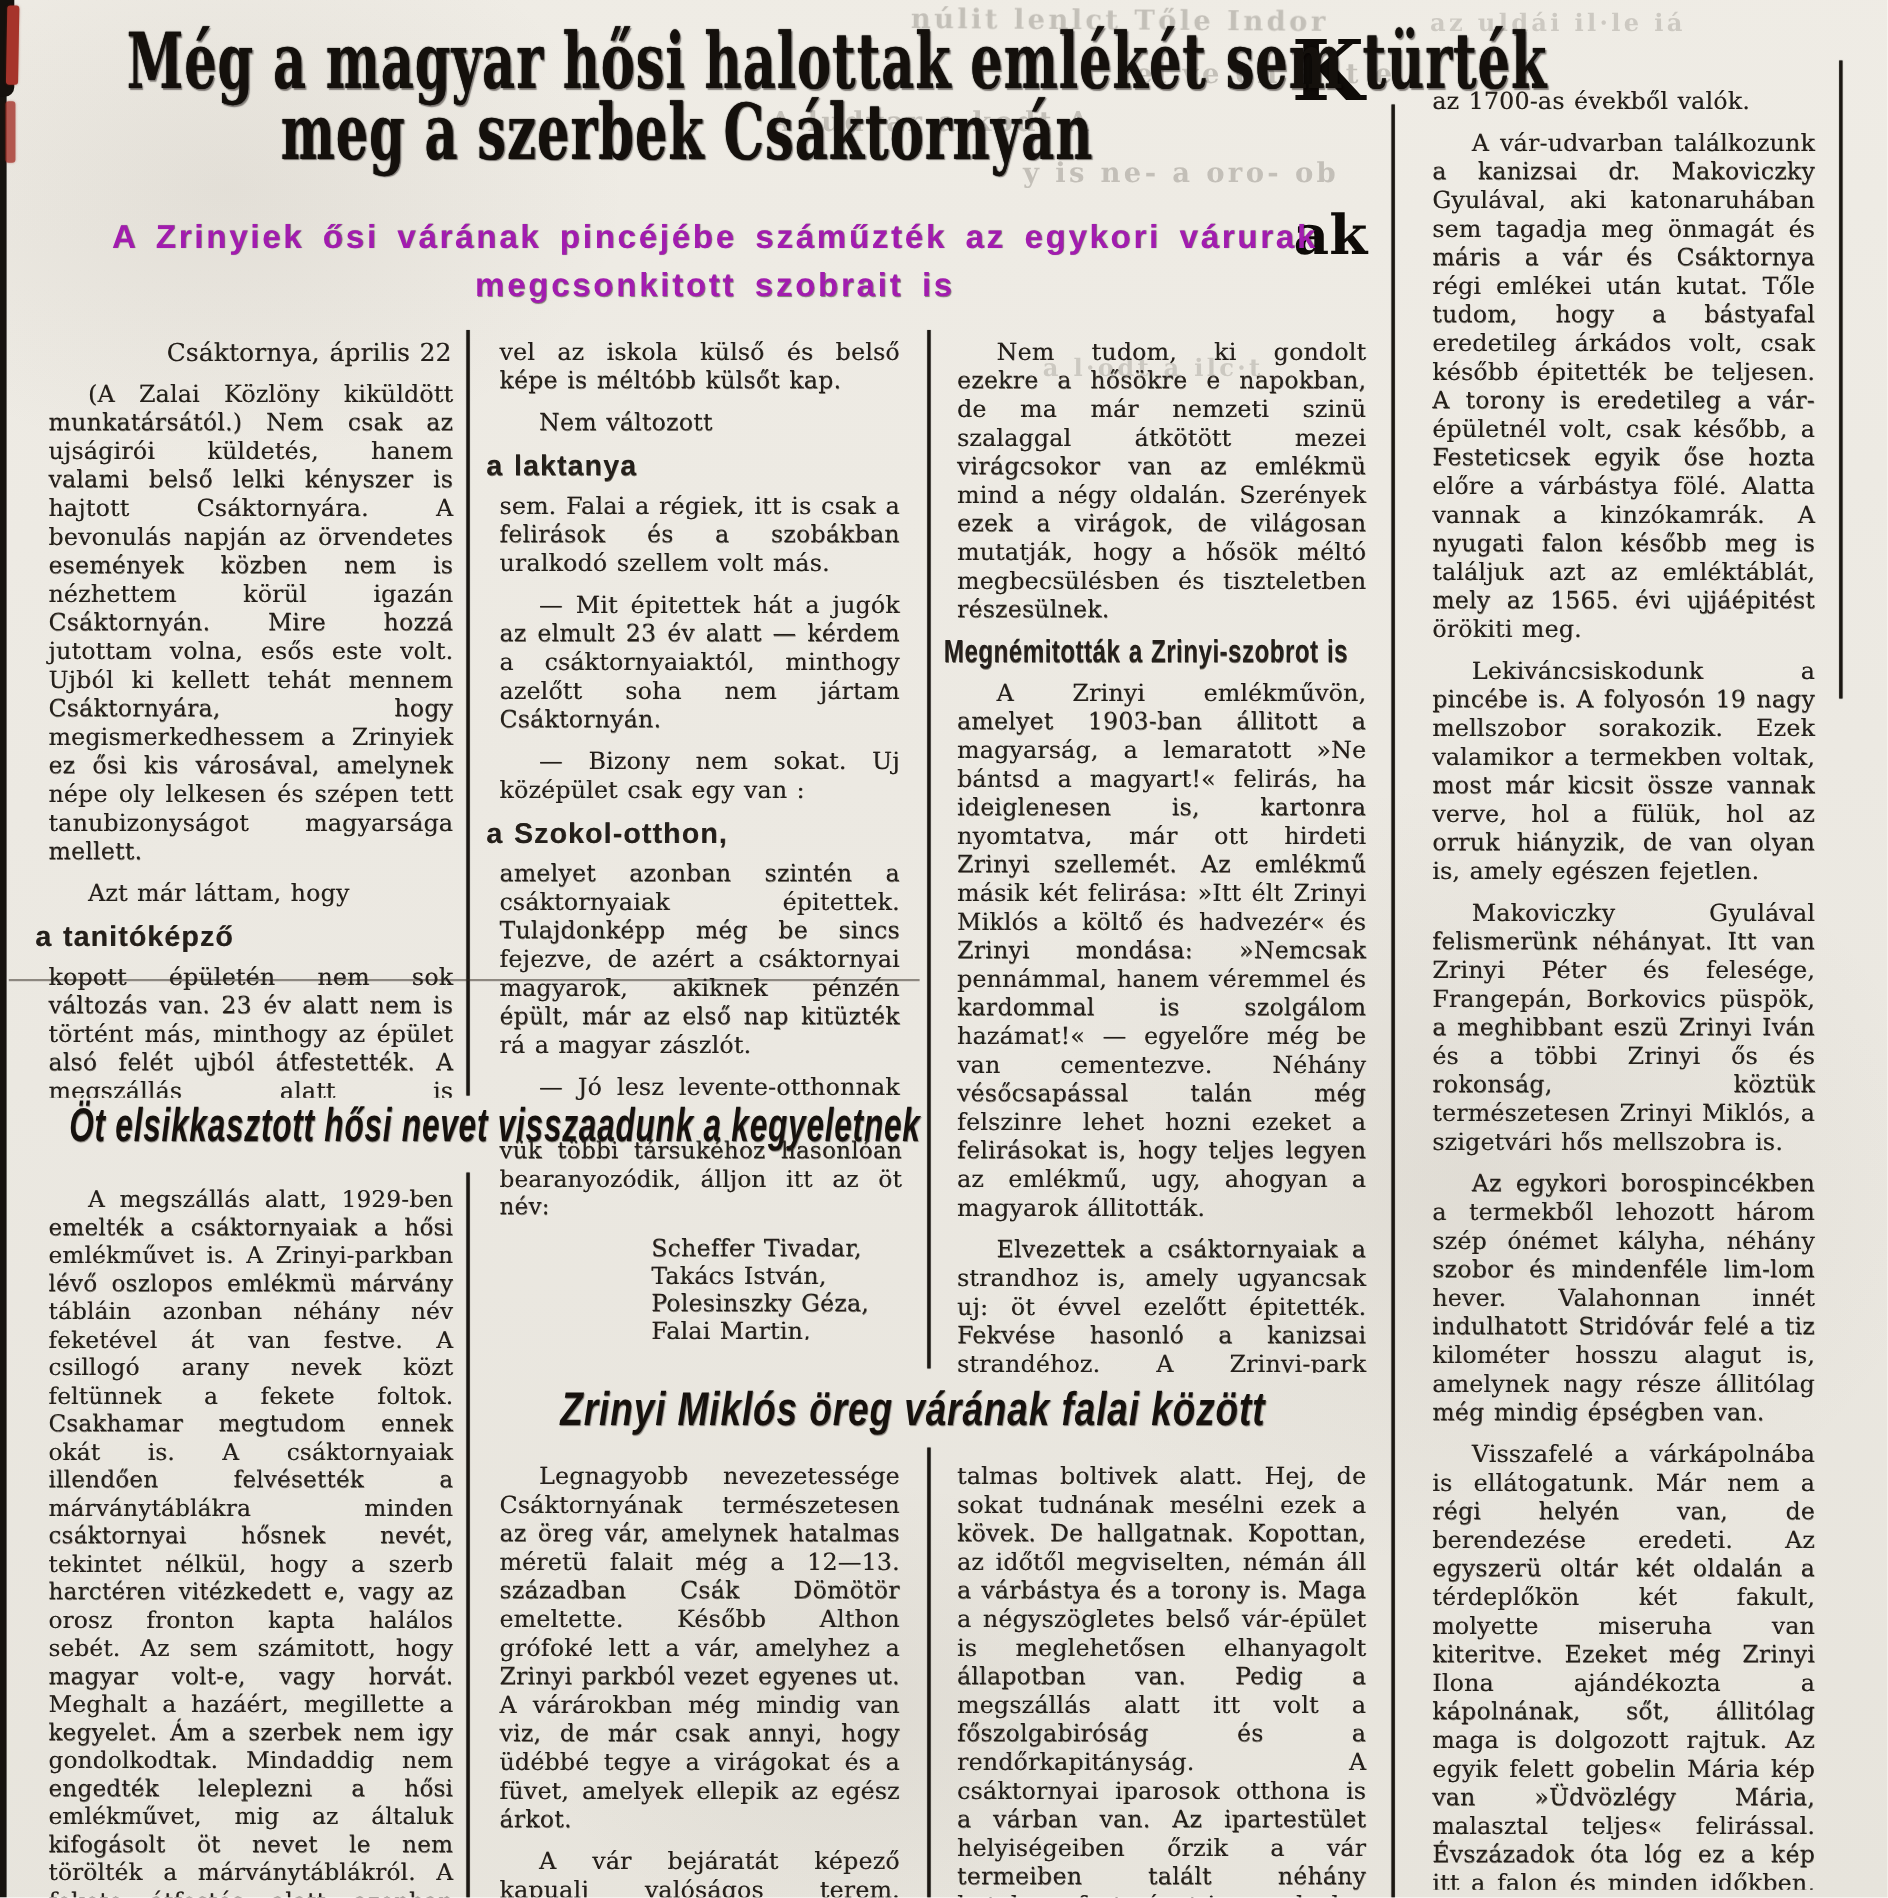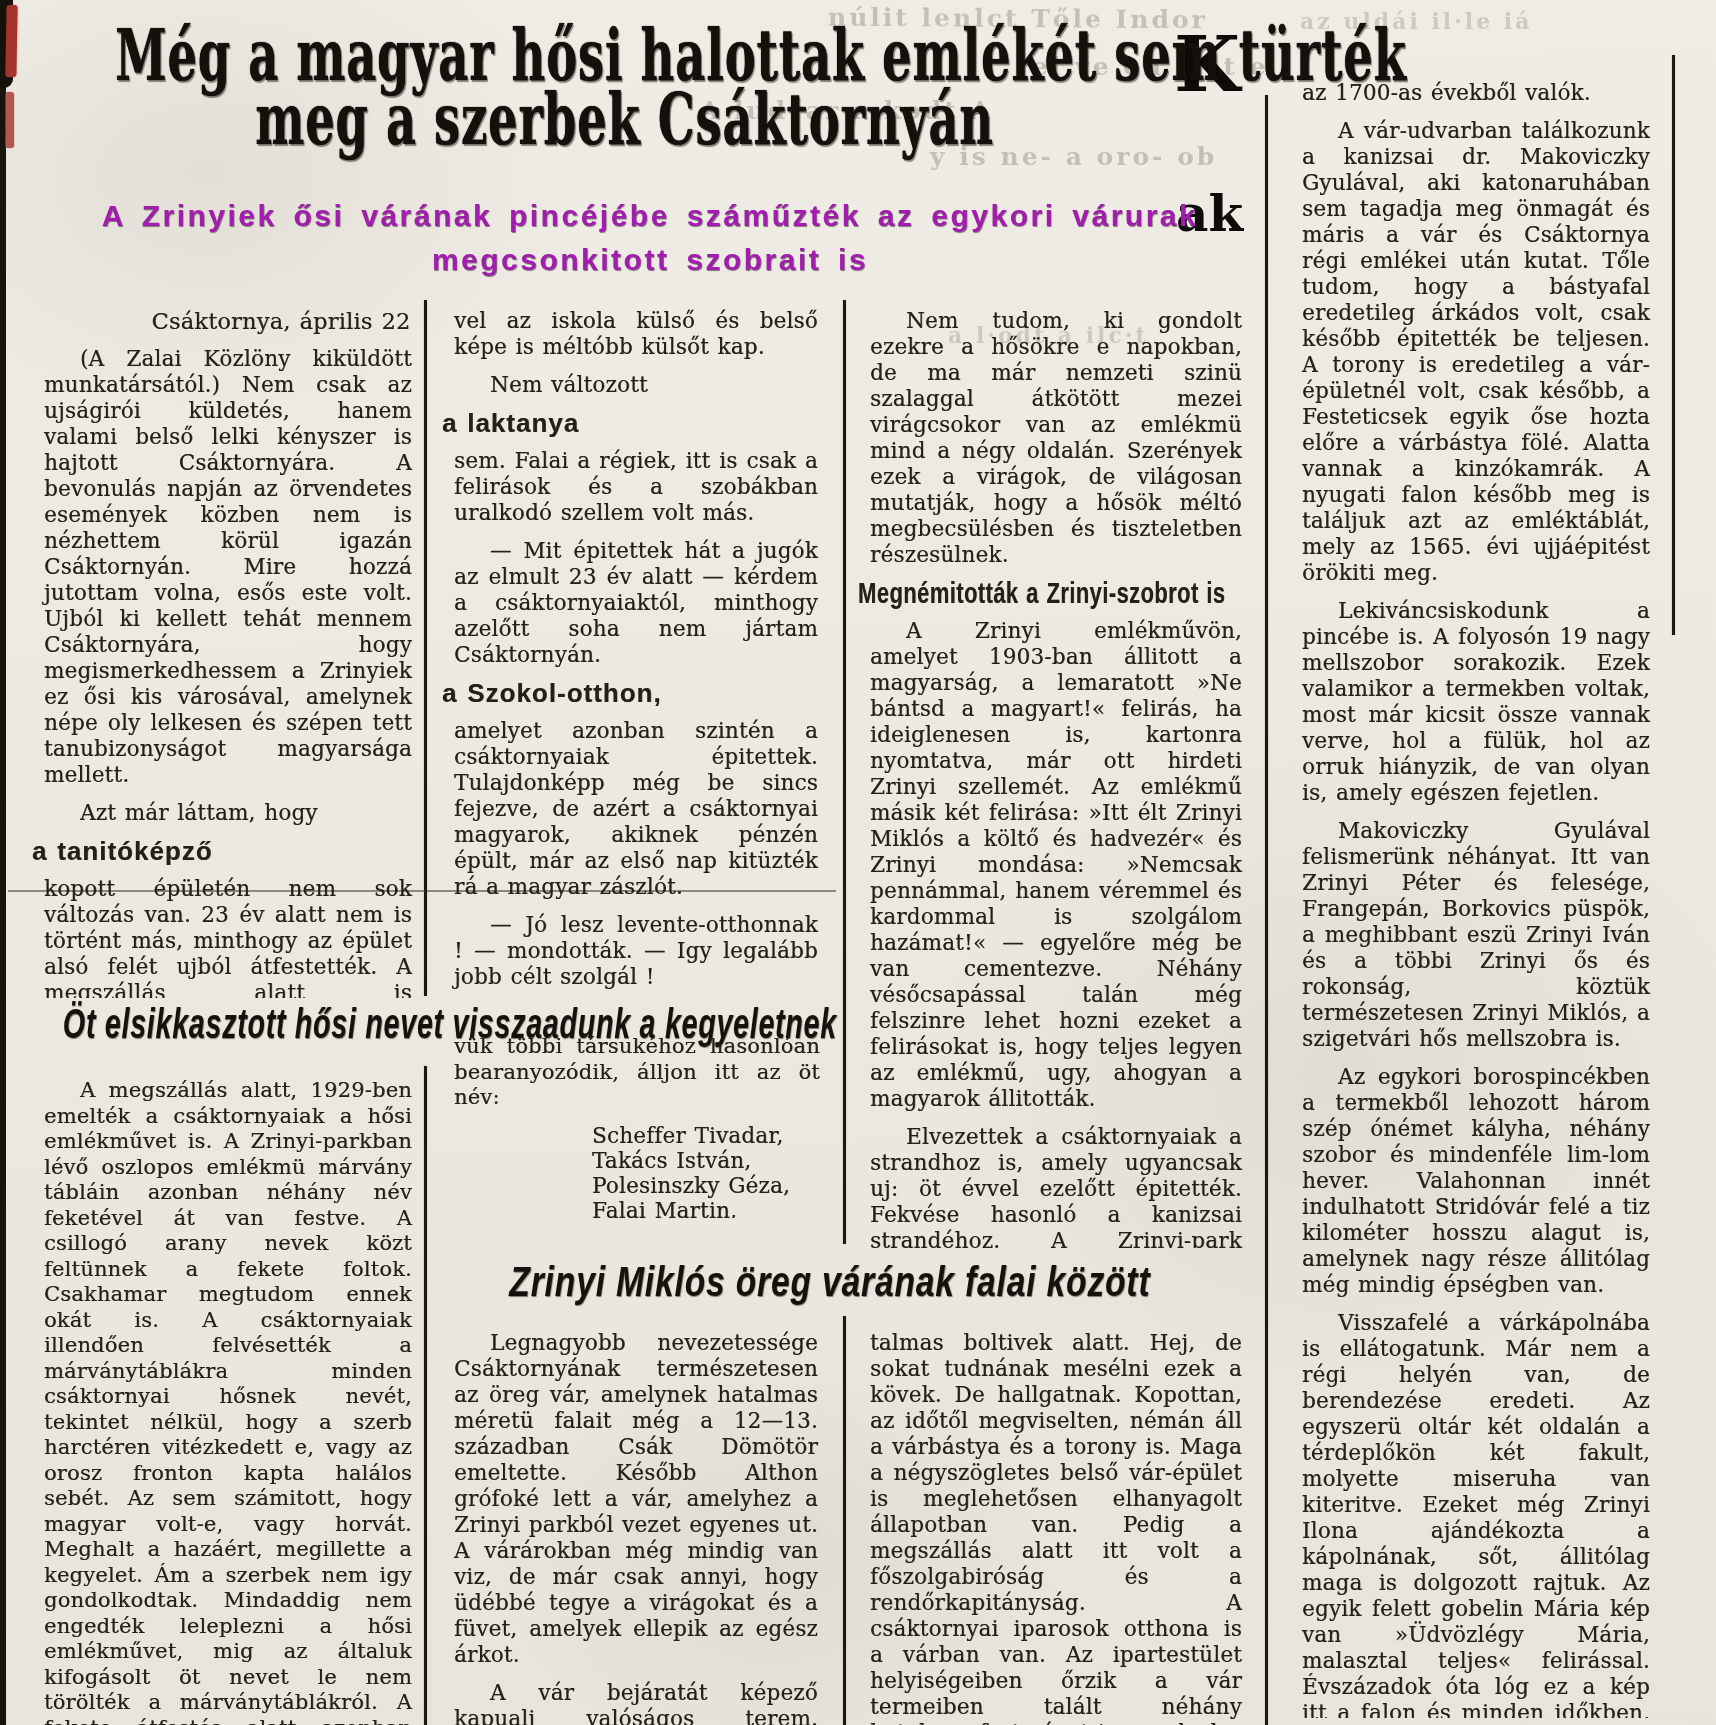--- a/index.html
+++ b/index.html
@@ -85,20 +85,21 @@
   <p class="colhead">a tanitóképző</p>
   <p class="noindent">kopott épületén nem sok változás van. 23 év alatt nem is történt más, minthogy az épület alsó felét ujból átfestették. A megszállás alatt is tanitóképzőnek használták. Reméljük, most majd az uj szellem beköltözésé-</p>
 </div>
 
 <div class="abs body-col ink" style="left:442px;top:296px;width:388px;height:706px;">
   <p class="noindent">vel az iskola külső és belső képe is méltóbb külsőt kap.</p>
   <p>Nem változott</p>
   <p class="colhead">a laktanya</p>
   <p class="noindent">sem. Falai a régiek, itt is csak a felirások és a szobákban uralkodó szellem volt más.</p>
   <p>— Mit épitettek hát a jugók az elmult 23 év alatt — kérdem a csáktornyaiaktól, minthogy azelőtt soha nem jártam Csáktornyán.</p>
+  <p>— Bizony nem sokat. Uj középület csak egy van :</p>
   <p class="colhead">a Szokol-otthon,</p>
   <p class="noindent">amelyet azonban szintén a csáktornyaiak épitettek. Tulajdonképp még be sincs fejezve, de azért a csáktornyai magyarok, akiknek pénzén épült, már az első nap kitüzték rá a magyar zászlót.</p>
   <p>— Jó lesz levente-otthonnak ! — mondották. — Igy legalább jobb célt szolgál !</p>
 </div>
 
 <div class="abs body-col ink" style="left:858px;top:296px;width:396px;height:952px;">
   <p>Nem tudom, ki gondolt ezekre a hősökre e napokban, de ma már nemzeti szinü szalaggal átkötött mezei virágcsokor van az emlékmü mind a négy oldalán. Szerények ezek a virágok, de világosan mutatják, hogy a hősök méltó megbecsülésben és tiszteletben részesülnek.</p>
   <p class="colhead-wide"><span>Megnémitották a Zrinyi-szobrot is</span></p>
   <p>A Zrinyi emlékművön, amelyet 1903-ban állitott a magyarság, a lemaratott »Ne bántsd a magyart!« felirás, ha ideiglenesen is, kartonra nyomtatva, már ott hirdeti Zrinyi szellemét. Az emlékmű másik két felirása: »Itt élt Zrinyi Miklós a költő és hadvezér« és Zrinyi mondása: »Nemcsak pennámmal, hanem véremmel és kardommal is szolgálom hazámat!« — egyelőre még be van cementezve. Néhány vésőcsapással talán még felszinre lehet hozni ezeket a felirásokat is, hogy teljes legyen az emlékmű, ugy, ahogyan a magyarok állitották.</p>
   <p>Elvezettek a csáktornyaiak a strandhoz is, amely ugyancsak uj: öt évvel ezelőtt épitették. Fekvése hasonló a kanizsai strandéhoz. A Zrinyi-park mellett fekszik a 25x12 méteres nagyságu medence, szép zöld környezetben. Deszkából készült kabinok, zuhanyozók, gyermek-medence, hinták, ping-pong asztalok egészitik ki a szép kis strandot, amelyre ideinteget a Zrinyiek ősi vára és a körülvevő öreg fák lombja.</p>

